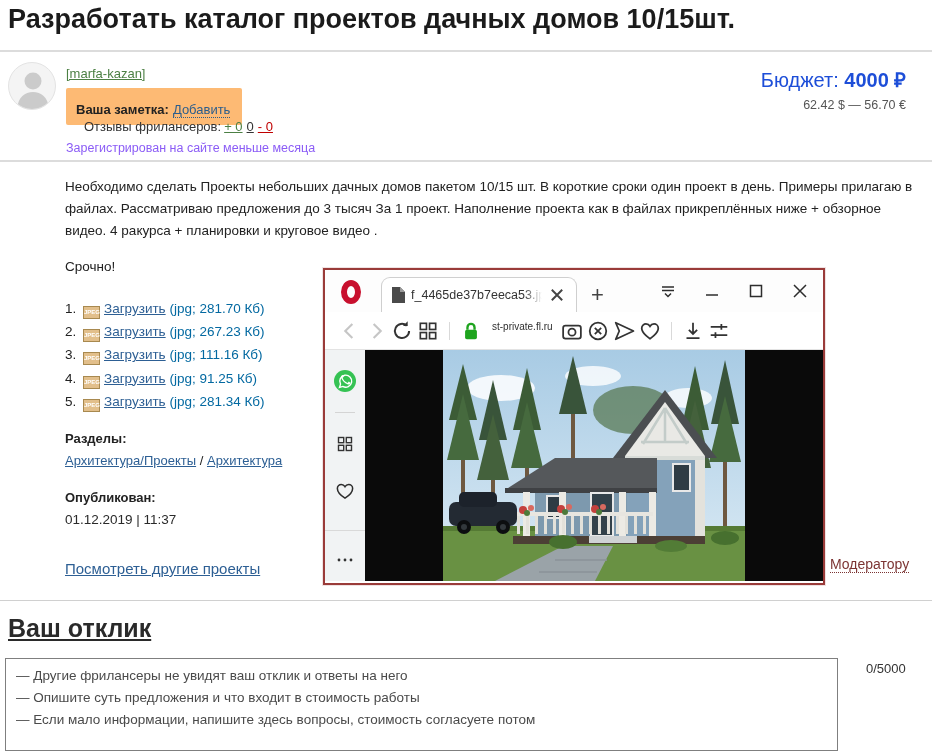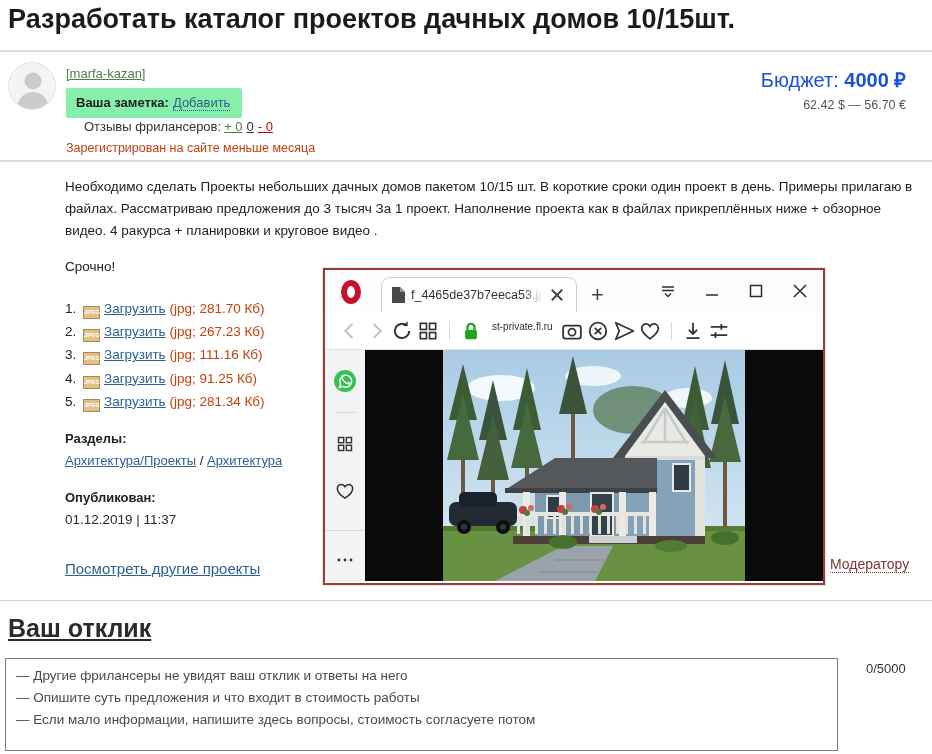--- a/index.html
+++ b/index.html
@@ -9,46 +9,46 @@
 
   .hline { position:absolute; left:0; width:932px; height:2px; background:#dcdcdc; }
 
   
   .page-title { position:absolute; left:8px; top:4px; font-size:27px; font-weight:bold; color:#1b1b1b; }
 
   .avatar { position:absolute; left:8px; top:62px; width:48px; height:48px; border-radius:50%;
             background:#f4f4f4; border:1px solid #e3e3e3; overflow:hidden; }
   .username { position:absolute; left:66px; top:66px; font-size:13px; color:#4c8044;
               text-decoration:underline; cursor:pointer; }
-  .note-box { position:absolute; left:66px; top:88px; background:#86efac; padding:7px 12px 8px 10px;
+  .note-box { position:absolute; left:66px; top:88px; background:#fdba74; padding:14px 12px 8px 10px;
               font-size:13px; border-radius:2px; white-space:nowrap; }
   .note-box b { color:#222; }
   .note-add { color:#2b5d8c; border-bottom:1px dotted #2b5d8c; cursor:pointer; margin-left:4px; }
   .reviews { position:absolute; left:84px; top:119px; font-size:13px; color:#333; }
   .rv-plus { color:#4c8044; text-decoration:underline; cursor:pointer; margin-left:3px; }
   .rv-mid  { color:#333; text-decoration:underline; cursor:pointer; margin-left:4px; }
   .rv-minus{ color:#c00000; text-decoration:underline; cursor:pointer; margin-left:4px; }
-  .registered { position:absolute; left:66px; top:141px; font-size:12.5px; color:#c2410c;text-align:right; }
+  .registered { position:absolute; left:66px; top:141px; font-size:12.5px; color:#8b5cf6;text-align:right; }
 
   .budget { position:absolute; right:26px; top:66px; text-align:right; }
   .budget-main { font-size:20px; color:#1d4ed8; }
   .budget-main b { font-weight:bold; }
   .budget-conv { font-size:12.5px; color:#555; margin-top:5px; }
 
   
   .main { position:absolute; left:65px; top:176px; width:848px; font-size:13.5px; line-height:22px; color:#222; }
   .urgent { margin-top:14px; }
   .files { margin-top:19px; list-style:none; }
   .files li { line-height:23.2px; }
   .file-num { display:inline-block; width:16px; }
   .jpeg-icon { display:inline-block; width:17px; height:13px; background:#e2bf8b; border:1px solid #a8894f;
                color:#fff; font-size:6px; font-weight:bold; text-align:center; line-height:11px;
                vertical-align:-1px; margin:0 4px 0 2px; letter-spacing:0; }
   a.blue { color:#2d5f94; text-decoration:underline; cursor:pointer; }
-  .file-meta { color:#c2410c; }
+  .file-meta { color:#0369a1; }
   .sections-label { margin-top:15px; font-weight:bold; font-size:13px; }
   .sections-line { font-size:13px; }
   .published-label { margin-top:15px; font-weight:bold; font-size:13px; }
   .published-value { font-size:13.5px; color:#2a2a2a; }
   .other-projects { display:inline-block; margin-top:27px; font-size:15px; color:#2d5f94;
                     text-decoration:underline; cursor:pointer; }
   .moderator { position:absolute; left:830px; top:556px; font-size:14px; color:#7c3433;
                border-bottom:1px dotted #7c3433; cursor:pointer; }
 
   

